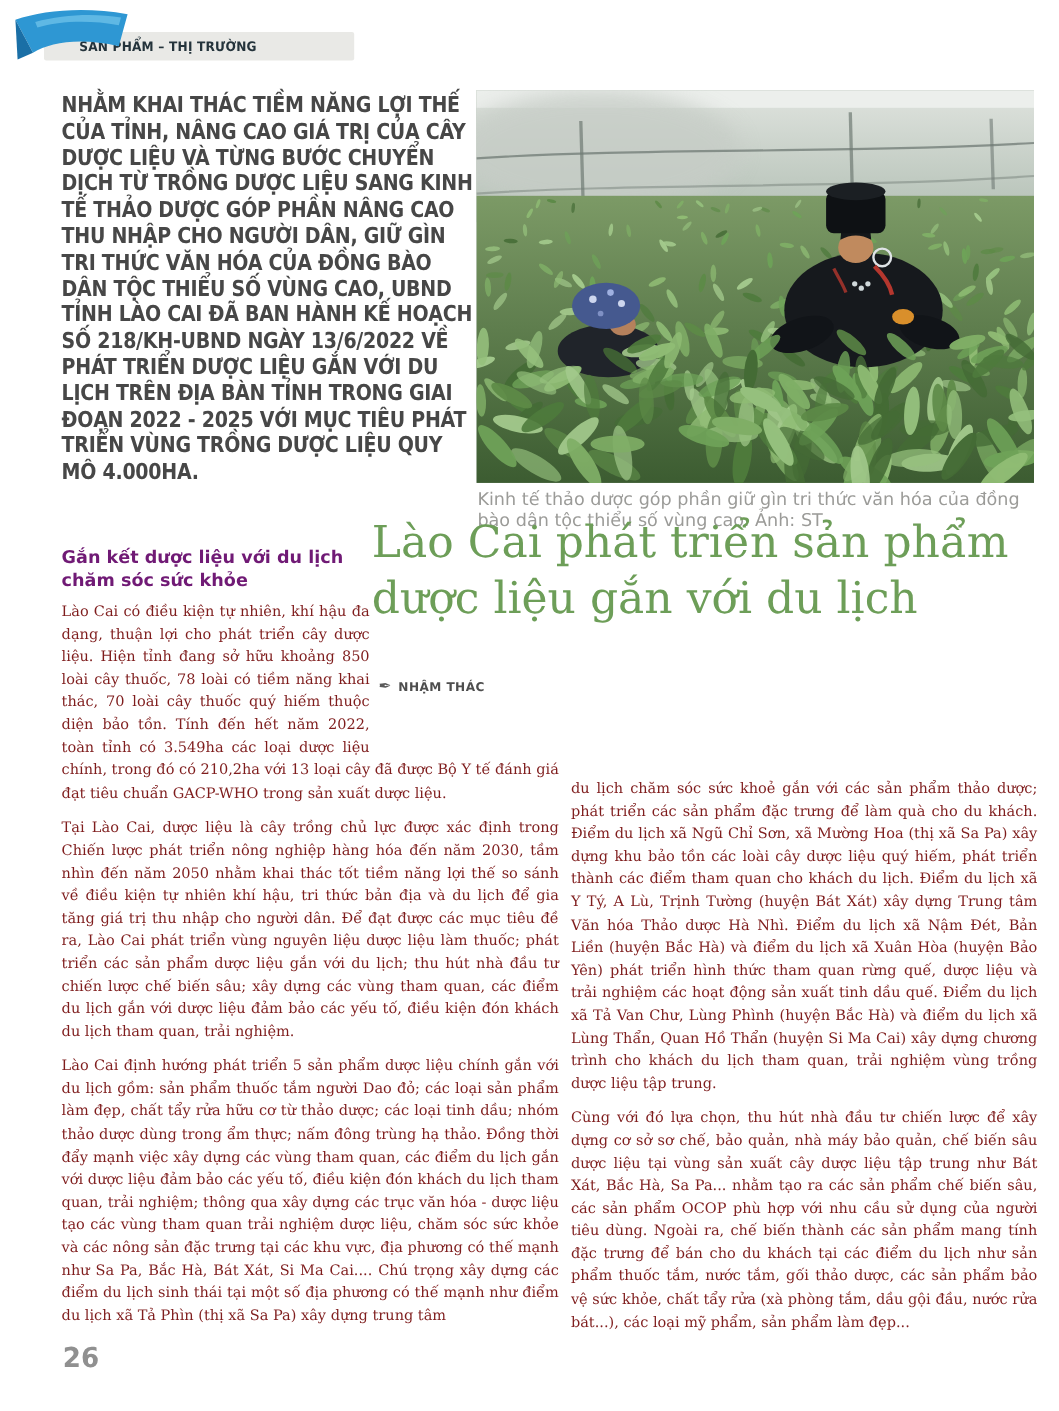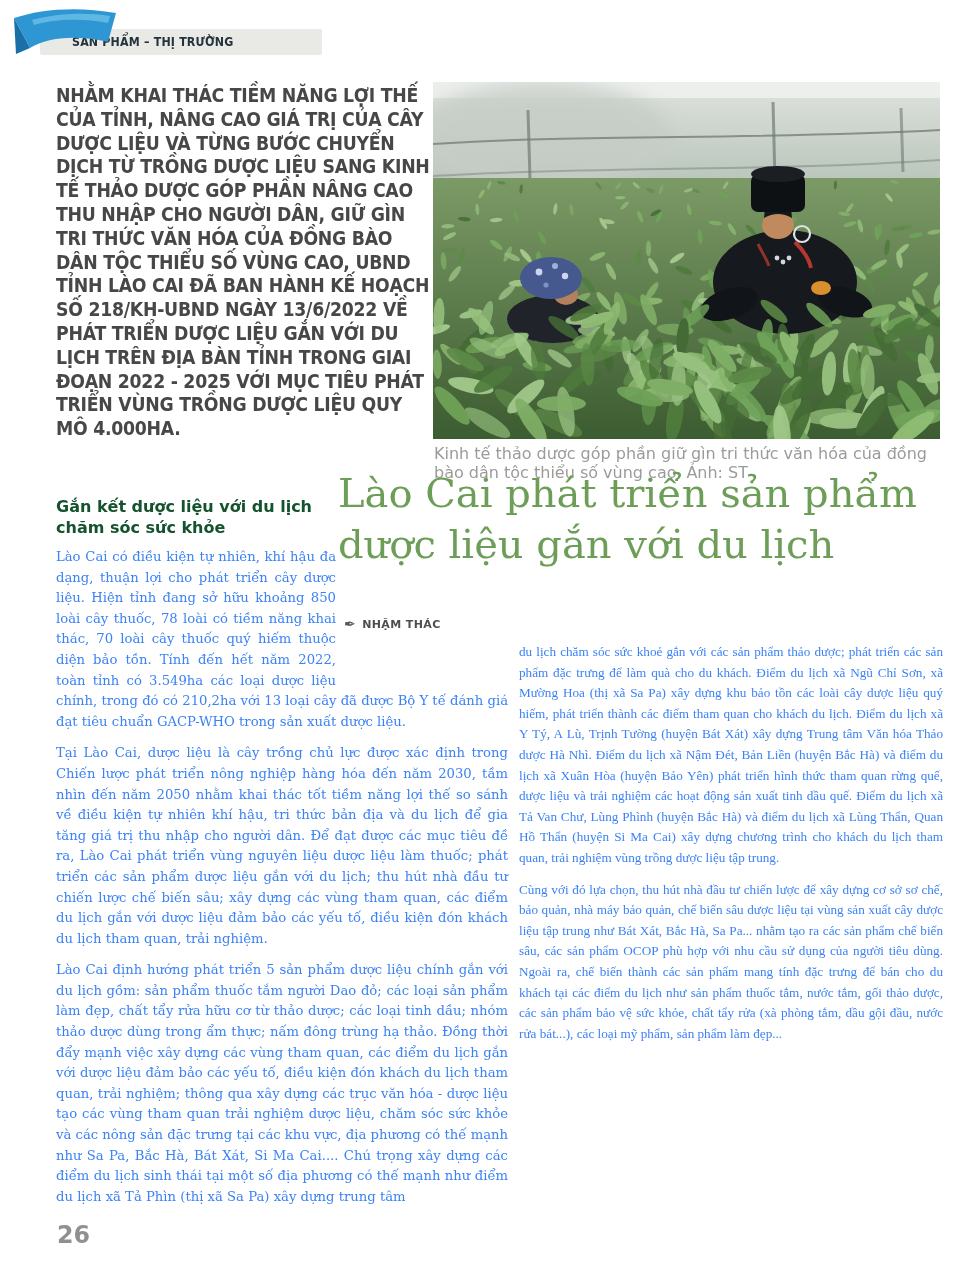--- a/index.html
+++ b/index.html
@@ -18,32 +18,32 @@
         font-family:"DejaVu Sans",sans-serif;font-weight:bold;font-size:20px;line-height:23.8px;
         color:#474747;letter-spacing:-.3px;transform:scaleX(.865);transform-origin:0 0;}
 
   
   .photo{position:absolute;left:433px;top:82px;width:507px;height:357px;background:#b9c3ba;overflow:hidden;}
   .caption{position:absolute;left:434px;top:444px;width:506px;
         font-family:"DejaVu Sans",sans-serif;font-size:16px;color:#9b9b98;}
 
   
   .kicker{position:absolute;left:56px;top:496px;width:300px;
-        font-family:"DejaVu Sans",sans-serif;font-weight:bold;font-size:16px;line-height:21px;color:#14532d;}
+        font-family:"DejaVu Sans",sans-serif;font-weight:bold;font-size:16px;line-height:21px;color:#701a75;}
   .title{position:absolute;left:338px;top:468px;width:620px;
         font-family:"DejaVu Serif",serif;font-size:40px;line-height:51px;color:#6d9e58;font-weight:400;}
   .byline{position:absolute;left:344px;top:617px;display:flex;align-items:center;gap:6px;
         font-family:"DejaVu Sans",sans-serif;font-weight:bold;font-size:11px;color:#4e4e4e;letter-spacing:.4px;}
   .pen{font-size:14px;color:#5a5a5a;line-height:1;}
 
   
-  .bodytext{font-size:13.2px;line-height:20.6px;color:#3b82f6;text-align:justify;}
+  .bodytext{font-size:13.2px;line-height:20.6px;color:#7f1d1d;text-align:justify;}
   .bodytext p{margin:0 0 11px 0;}
   .left-col{position:absolute;left:56px;top:547px;width:452px;}
-  .right-col{position:absolute;left:519px;top:642px;width:424px;font-family:Liberation Serif, serif;}
+  .right-col{position:absolute;left:519px;top:708px;width:424px;}
   .title-cutout{float:right;width:172px;height:128px;}
 
   .pagenum{position:absolute;left:57px;top:1220px;font-family:"DejaVu Sans",sans-serif;
         font-weight:bold;font-size:25px;color:#909090;transform:scaleX(.95);transform-origin:0 0;}
 </style>
 </head>
 <body>
 
 <div class="page">
 

